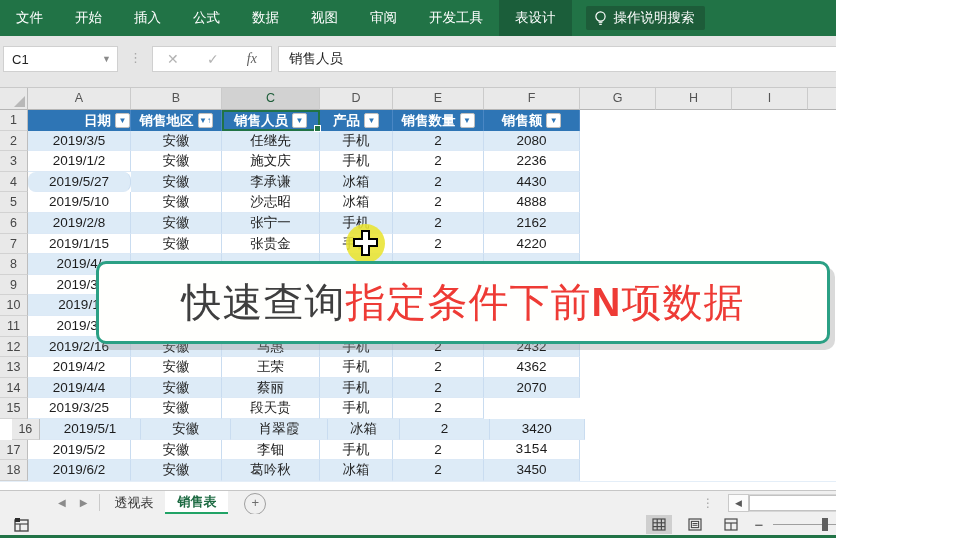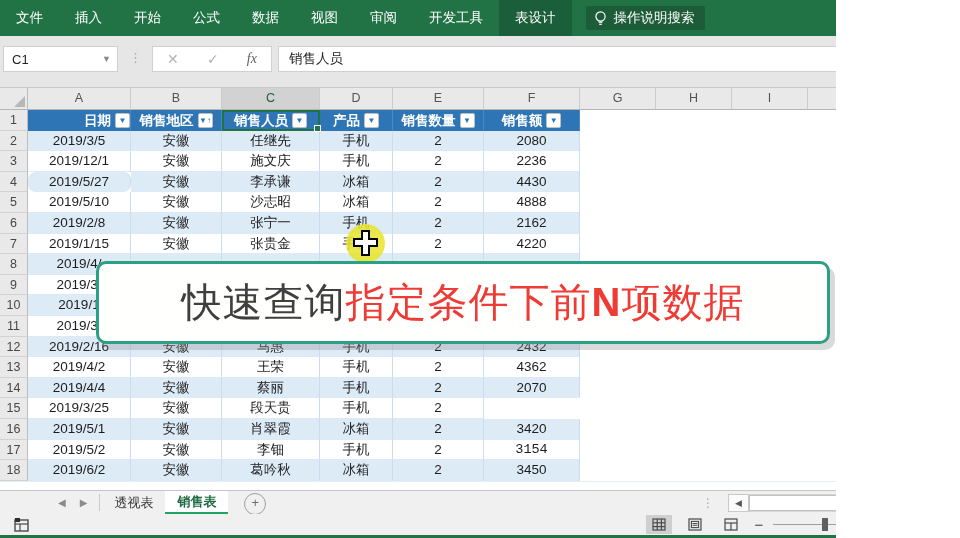--- a/index.html
+++ b/index.html
@@ -105,22 +105,22 @@
   .bottom-edge{position:absolute;left:0;top:535px;width:960px;height:3px;background:#217346;}
 </style>
 </head>
 <body>
 
 <div class="app">
 
   <div class="ribbon">
     <div id="ribbon-tabs" style="display:flex;">
         <div class="rtab">文件</div>
+        <div class="rtab">开始</div>
         <div class="rtab">插入</div>
-        <div class="rtab">开始</div>
         <div class="rtab">公式</div>
         <div class="rtab">数据</div>
         <div class="rtab">视图</div>
         <div class="rtab">审阅</div>
         <div class="rtab">开发工具</div>
         <div class="rtab active">表设计</div>
       </div>
     <div class="ribbon-search">
       <svg width="13" height="15" viewBox="0 0 13 15">
         <circle cx="6.5" cy="5.5" r="4.6" fill="none" stroke="#fff" stroke-width="1.2"></circle>
@@ -214,21 +214,21 @@
         <div class="cell band" style="width: 91px;">2</div>
         <div class="cell band" style="width: 96px;">2080</div>
         <div class="cell plain" style="width: 76px;"></div>
         <div class="cell plain" style="width: 76px;"></div>
         <div class="cell plain" style="width: 76px;"></div>
         <div class="cell plain" style="width: 76px;"></div>
         <div class="cell plain" style="width: 53px;"></div>
       </div>
       <div class="grow">
         <div class="rowhdr" style="width: 28px;">3</div>
-        <div class="cell" style="width: 103px;">2019/12/1</div>
+        <div class="cell" style="width: 103px;">2019/1/2</div>
         <div class="cell" style="width: 91px;">安徽</div>
         <div class="cell" style="width: 98px;">施文庆</div>
         <div class="cell" style="width: 73px;">手机</div>
         <div class="cell" style="width: 91px;">2</div>
         <div class="cell" style="width: 96px;">2236</div>
         <div class="cell plain" style="width: 76px;"></div>
         <div class="cell plain" style="width: 76px;"></div>
         <div class="cell plain" style="width: 76px;"></div>
         <div class="cell plain" style="width: 76px;"></div>
         <div class="cell plain" style="width: 53px;"></div>
@@ -395,21 +395,21 @@
         <div class="cell" style="width: 73px;">手机</div>
         <div class="cell" style="width: 91px;">2</div>
         <div class="cell" style="width: 96px; margin-top: 36px;">4244</div>
         <div class="cell plain" style="width: 76px;"></div>
         <div class="cell plain" style="width: 76px;"></div>
         <div class="cell plain" style="width: 76px;"></div>
         <div class="cell plain" style="width: 76px;"></div>
         <div class="cell plain" style="width: 53px;"></div>
       </div>
       <div class="grow">
-        <div class="rowhdr" style="width: 28px;">16</div>
+        <div class="rowhdr" style="width: 28px; margin-left: 12px;">16</div>
         <div class="cell band" style="width: 103px;">2019/5/1</div>
         <div class="cell band" style="width: 91px;">安徽</div>
         <div class="cell band" style="width: 98px;">肖翠霞</div>
         <div class="cell band" style="width: 73px;">冰箱</div>
         <div class="cell band" style="width: 91px;">2</div>
         <div class="cell band" style="width: 96px;">3420</div>
         <div class="cell plain" style="width: 76px;"></div>
         <div class="cell plain" style="width: 76px;"></div>
         <div class="cell plain" style="width: 76px;"></div>
         <div class="cell plain" style="width: 76px;"></div>

